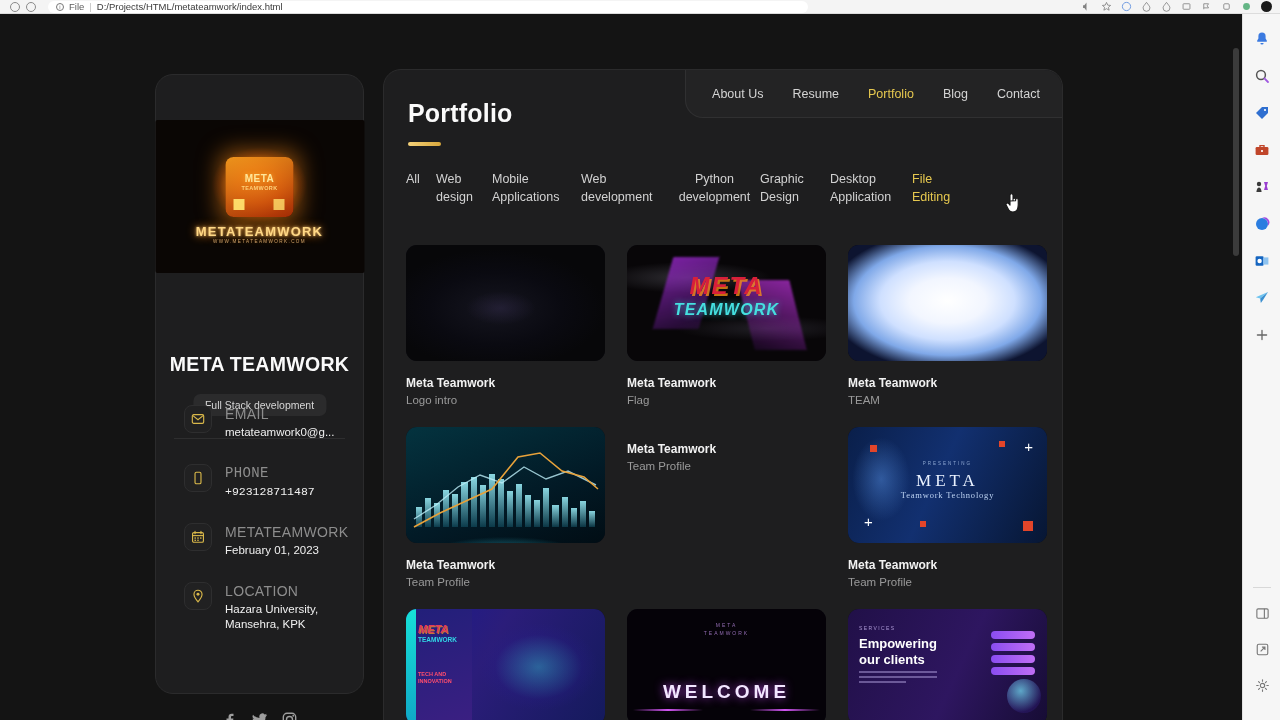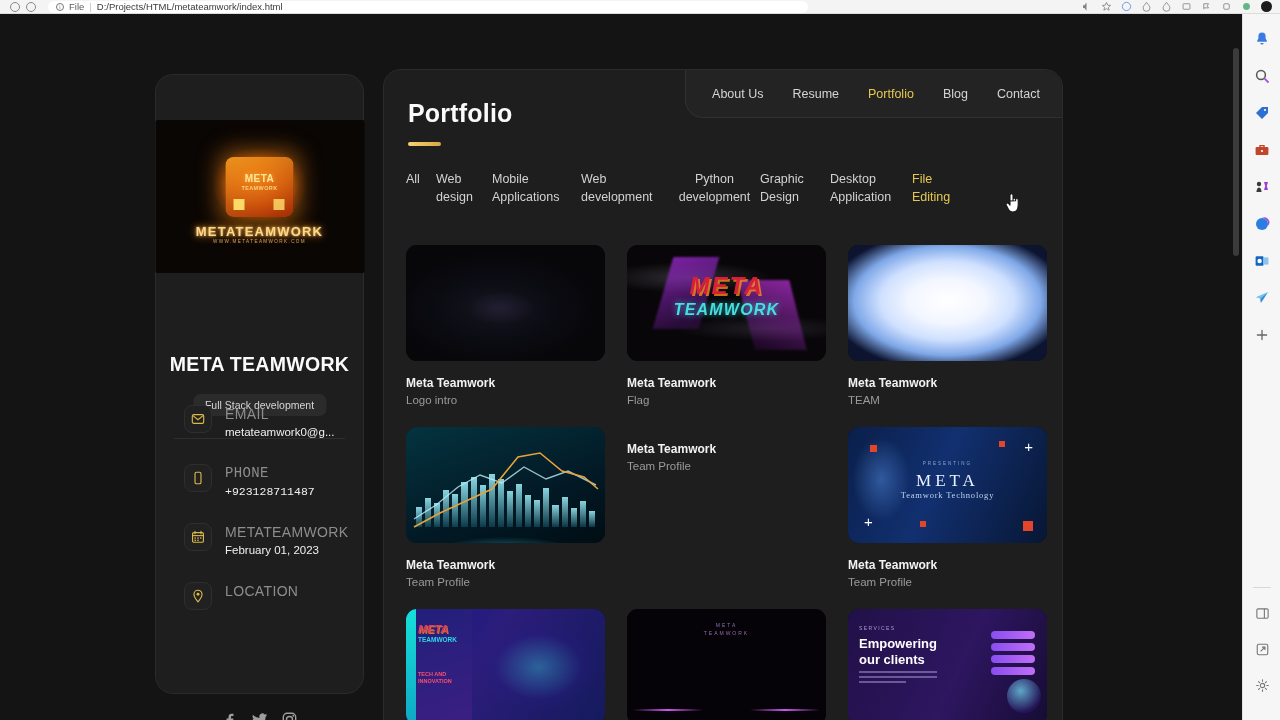--- a/index.html
+++ b/index.html
@@ -565,20 +565,21 @@
         </div>
         <div class="contact-row" style="top: 507px;">
           <div class="contact-ico">
             <svg viewBox="0 0 16 16">
               <path d="M8 1.4c-2.6 0-4.6 2-4.6 4.6 0 3.4 4.6 8.6 4.6 8.6s4.6-5.2 4.6-8.6c0-2.6-2-4.6-4.6-4.6z" fill="none" stroke="#d9b84a" stroke-width="1.3"></path>
               <circle cx="8" cy="6" r="1.7" fill="#d9b84a"></circle>
             </svg>
           </div>
           <div class="contact-txt">
             <div class="contact-label">LOCATION</div>
+            <div class="contact-value wrap">Hazara University, Mansehra, KPK</div>
           </div>
         </div>
       </div>
 
     <div id="social-row">
         <span class="social-ico">
           <svg viewBox="0 0 16 16">
             <path d="M9.6 16V9.6h2.2l.34-2.6H9.6V5.4c0-.74.2-1.26 1.3-1.26h1.36V1.86C12 1.82 11.2 1.74 10.26 1.74c-1.96 0-3.3 1.2-3.3 3.4V7H4.8v2.6h2.16V16z"></path>
           </svg>
         </span>
@@ -719,20 +720,21 @@
               <div class="m3">TECH AND<br>INNOVATION</div>
               <div class="art"></div>
             </div>
           </div>
           <div class="proj-cat"></div>
         </div>
         <div class="project-card">
           <div class="thumb">
             <div class="t-welcome">
               <div class="top">META<br>TEAMWORK</div>
+              <div class="w">WELCOME</div>
               <div class="streak" style="left:6px;width:70px"></div>
               <div class="streak" style="right:6px;width:70px"></div>
             </div>
           </div>
           <div class="proj-cat"></div>
         </div>
         <div class="project-card">
           <div class="thumb">
             <div class="t-emp">
               <div class="k">SERVICES</div>

